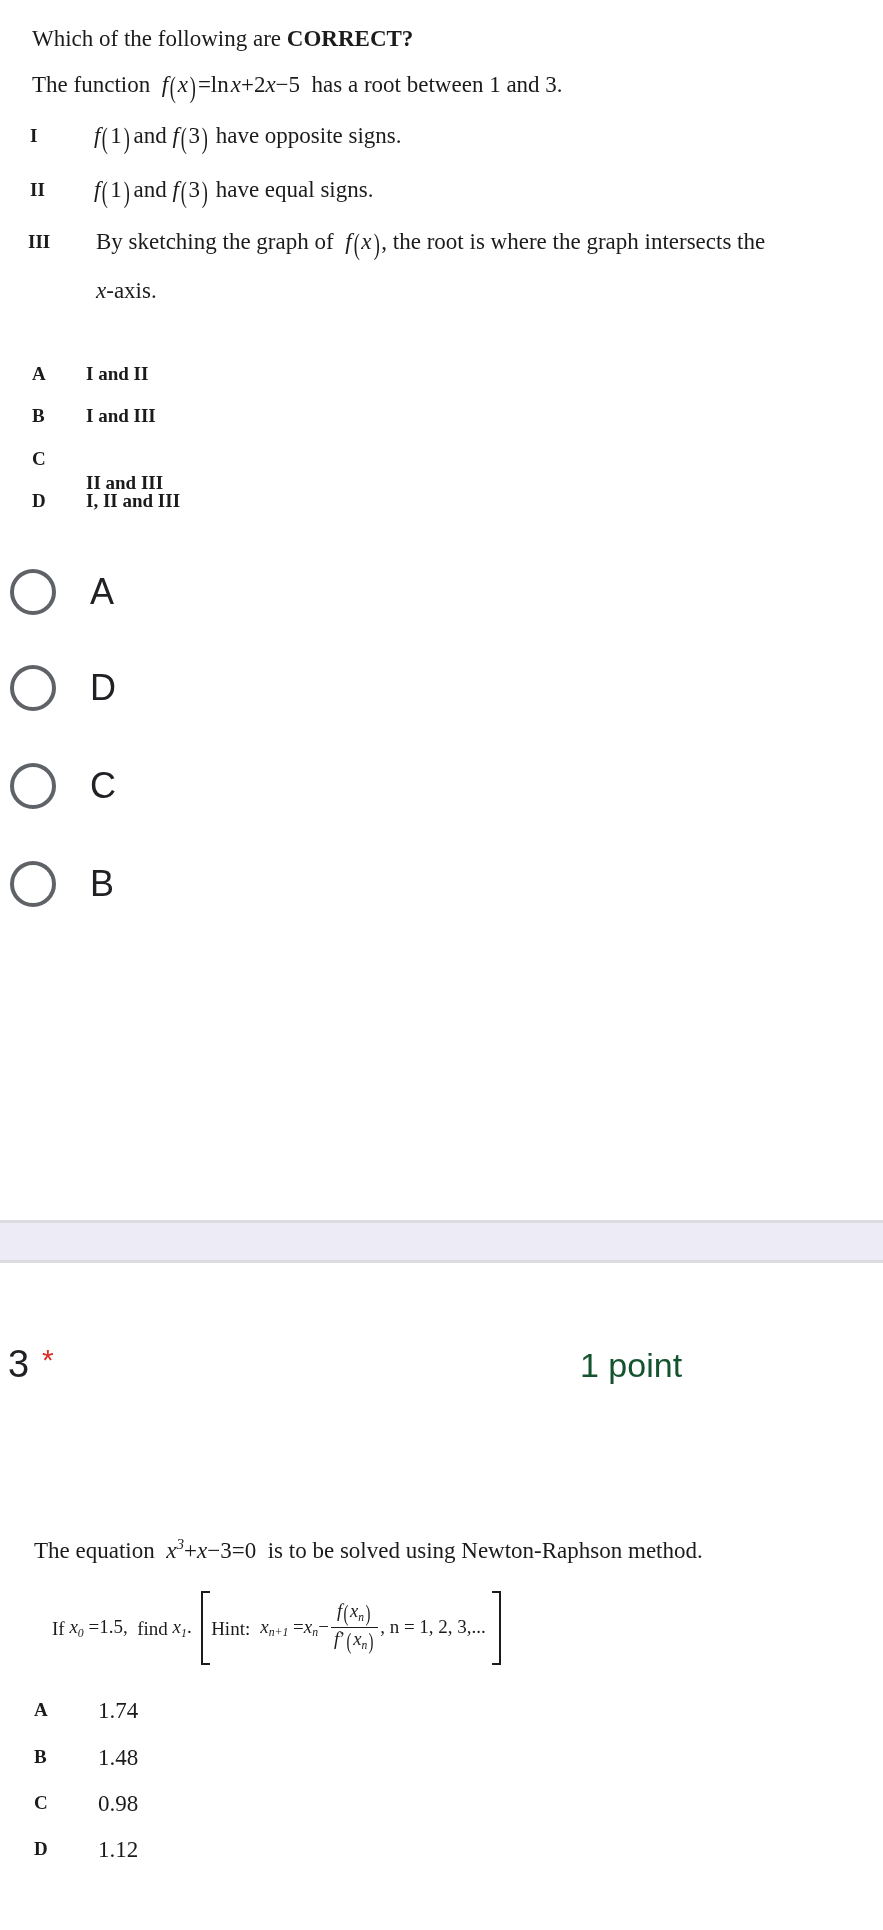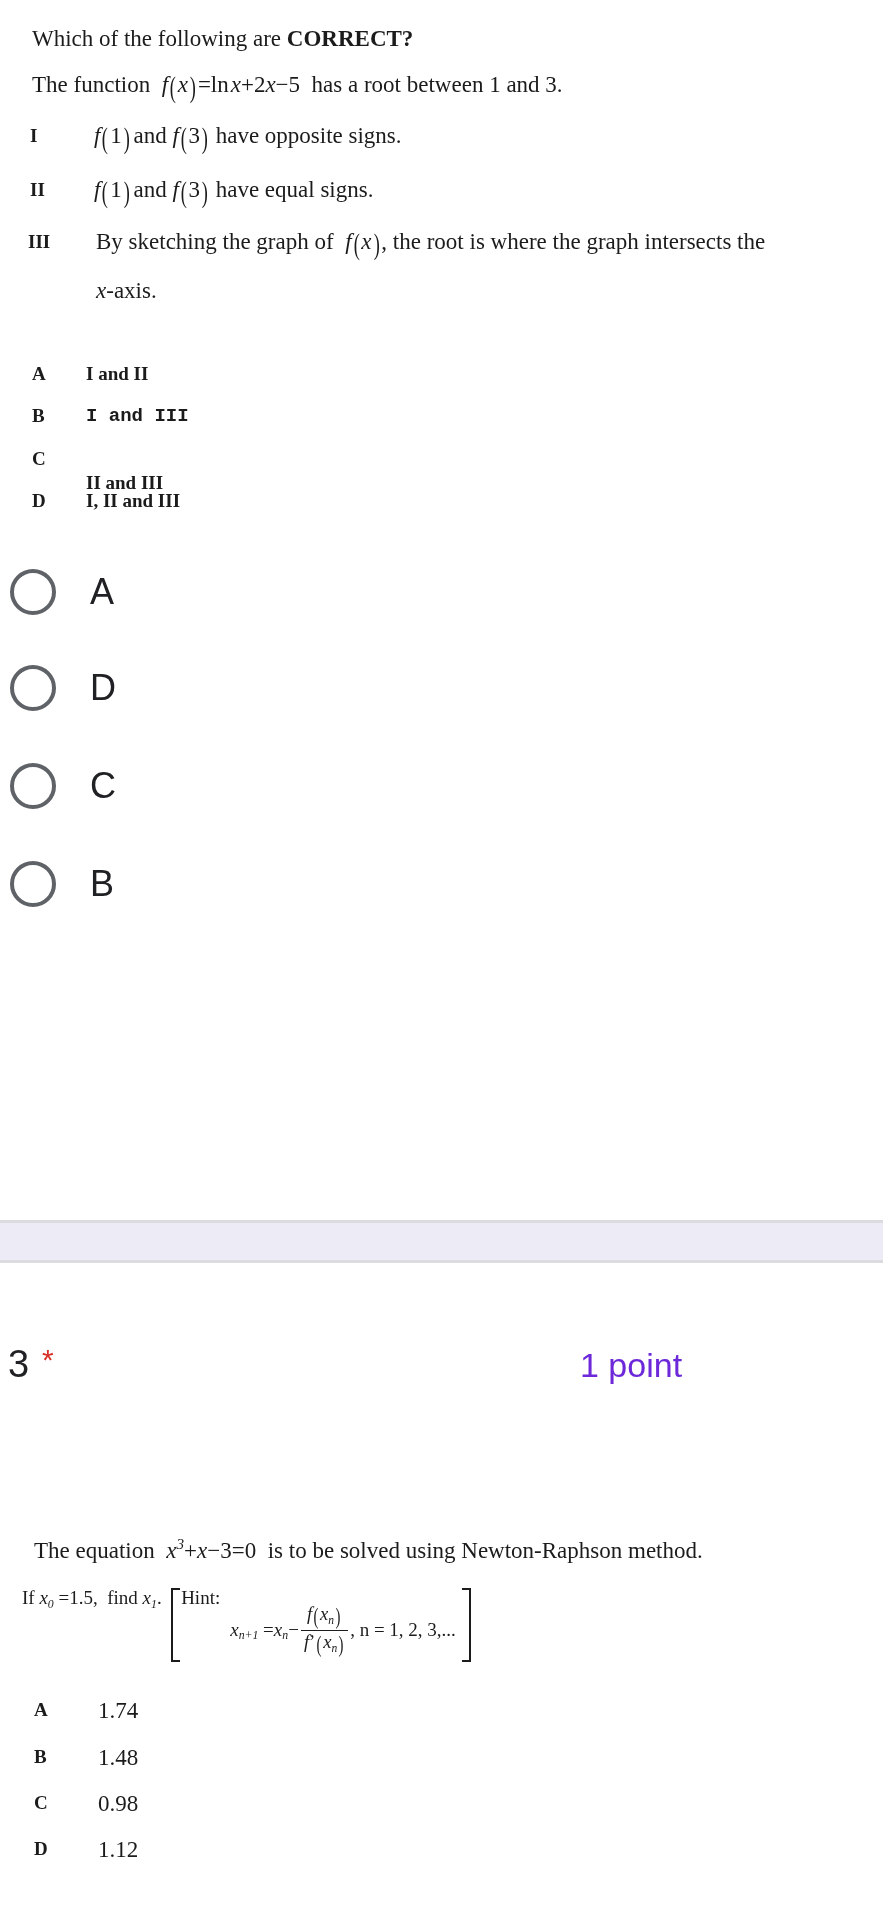--- a/index.html
+++ b/index.html
@@ -134,21 +134,21 @@
     position: absolute;
     font-family: "Liberation Sans", sans-serif;
     font-size: 30px;
     color: #d93025;
     line-height: 1;
   }
   .q-points {
     position: absolute;
     font-family: "Liberation Sans", sans-serif;
     font-size: 34px;
-    color: #6d28d9;
+    color: #14532d;
     line-height: 1;
     white-space: nowrap;
   }
 </style>
 </head>
 <body>
 
 <div class="q1-block qimg">
 
   <div class="line" style="left:32px; top:27px;">
@@ -180,21 +180,21 @@
     <span>&nbsp;<span class="mi">f</span><span class="paren">(</span><span class="mi">x</span><span class="paren">)</span></span><span>, the root is where the graph intersects the</span>
   </div>
   <div class="line" style="left:96px; top:279px;">
     <span class="mi">x</span>-axis.
   </div>
 
   <div class="lbl" style="left:32px; top:363px;">A</div>
   <div class="lbl" style="left:86px; top:363px;">I and <span class="b">II</span></div>
 
   <div class="lbl" style="left:32px; top:405px;">B</div>
-  <div class="lbl" style="left:86px; top:405px;font-family:Liberation Mono, monospace;">I and <span class="b">III</span></div>
+  <div class="lbl" style="left:86px; top:405px;">I and <span class="b">III</span></div>
 
   <div class="lbl" style="left:32px; top:448px;">C</div>
   <div class="lbl" style="left:86px; top:472px;">II and <span class="b">III</span></div>
 
   <div class="lbl" style="left:32px; top:490px;">D</div>
   <div class="lbl" style="left:86px; top:490px;">I, <span class="b">II</span> and <span class="b">III</span></div>
 </div>
 
 <div class="radio-row" style="top:564px;">
   <span class="radio-circle"></span>
@@ -225,21 +225,21 @@
 <div class="qimg" style="position:absolute; left:0; top:0; width:883px;">
 
   <div class="line" style="left:34px; top:1536px;">
     <span>The equation</span>
     <span>
       &nbsp;<span class="mi">x</span><span class="sup">3</span>+<span class="mi">x</span>−3=0&nbsp;
     </span>
     <span>is to be solved using Newton-Raphson method.</span>
   </div>
 
-  <div class="line" style="left:22px; top:1588px; font-size:19px; height:80px; display:flex; ">
+  <div class="line" style="left:52px; top:1588px; font-size:19px; height:80px; display:flex; align-items:center;">
     <span>If&nbsp;</span>
     <span><span class="mi">x</span><span class="subn">0</span>&nbsp;=1.5,&nbsp;&nbsp;</span>
     <span>find&nbsp;</span>
     <span><span class="mi">x</span><span class="subn">1</span>.&nbsp;&nbsp;</span>
 
     <span class="brk l"></span>
     <span class="brk l2" style="margin-left:-9px;"></span>
 
     <span style="margin-left:1px;">Hint:</span>
 

